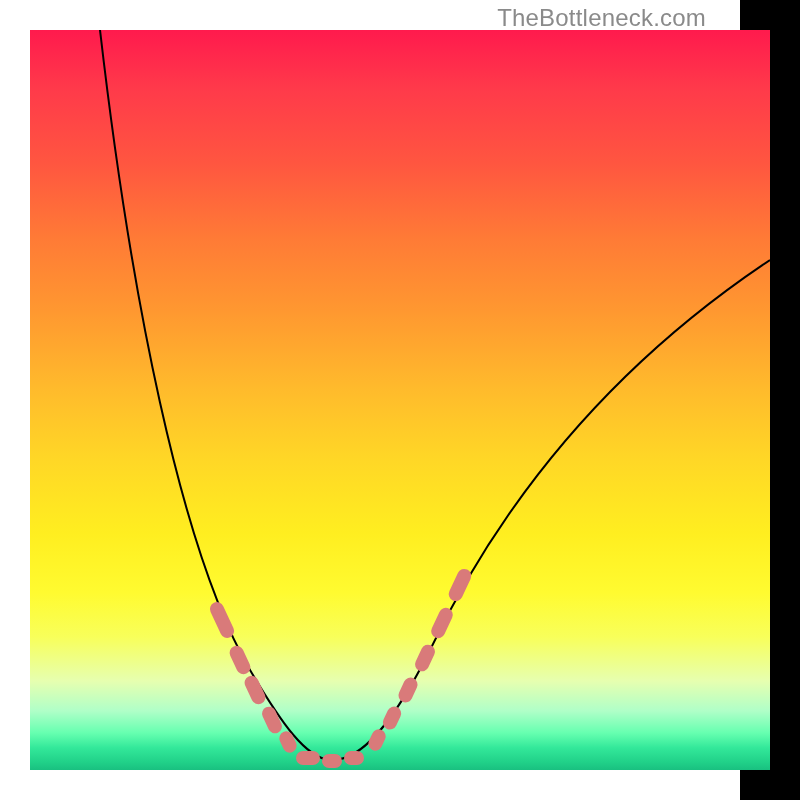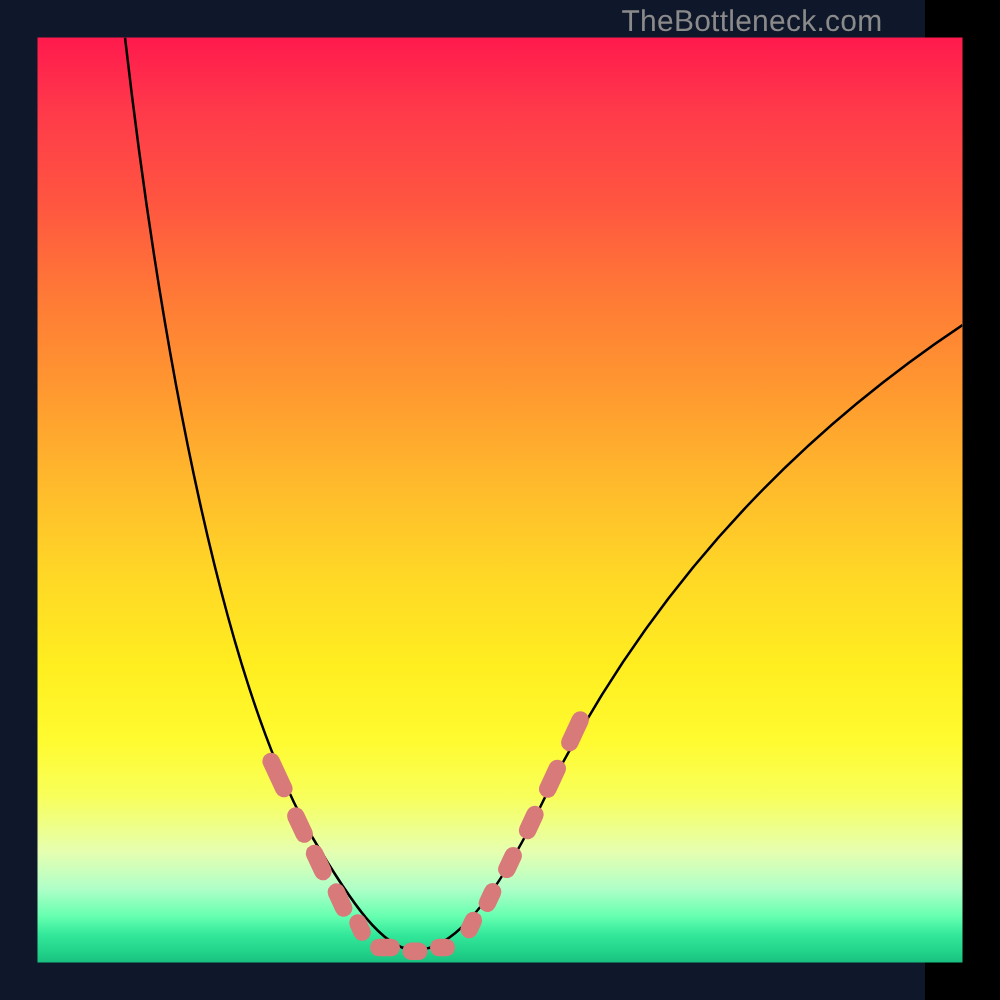--- a/index.html
+++ b/index.html
@@ -10,21 +10,21 @@
     background: #000;
     font-family: Arial, Helvetica, sans-serif;
     overflow: hidden;
   }
   .frame {
     position: absolute;
     top: 0;
     left: 0;
     width: 740px;
     height: 800px;
-    background: #0f172a;
+    background: #ffffff;
   }
   .plot-area {
     position: absolute;
     top: 30px;
     left: 30px;
     width: 740px;
     height: 740px;
     background: linear-gradient(to bottom,
       #ff1a4d 0%,
       #ff3a4a 8%,

